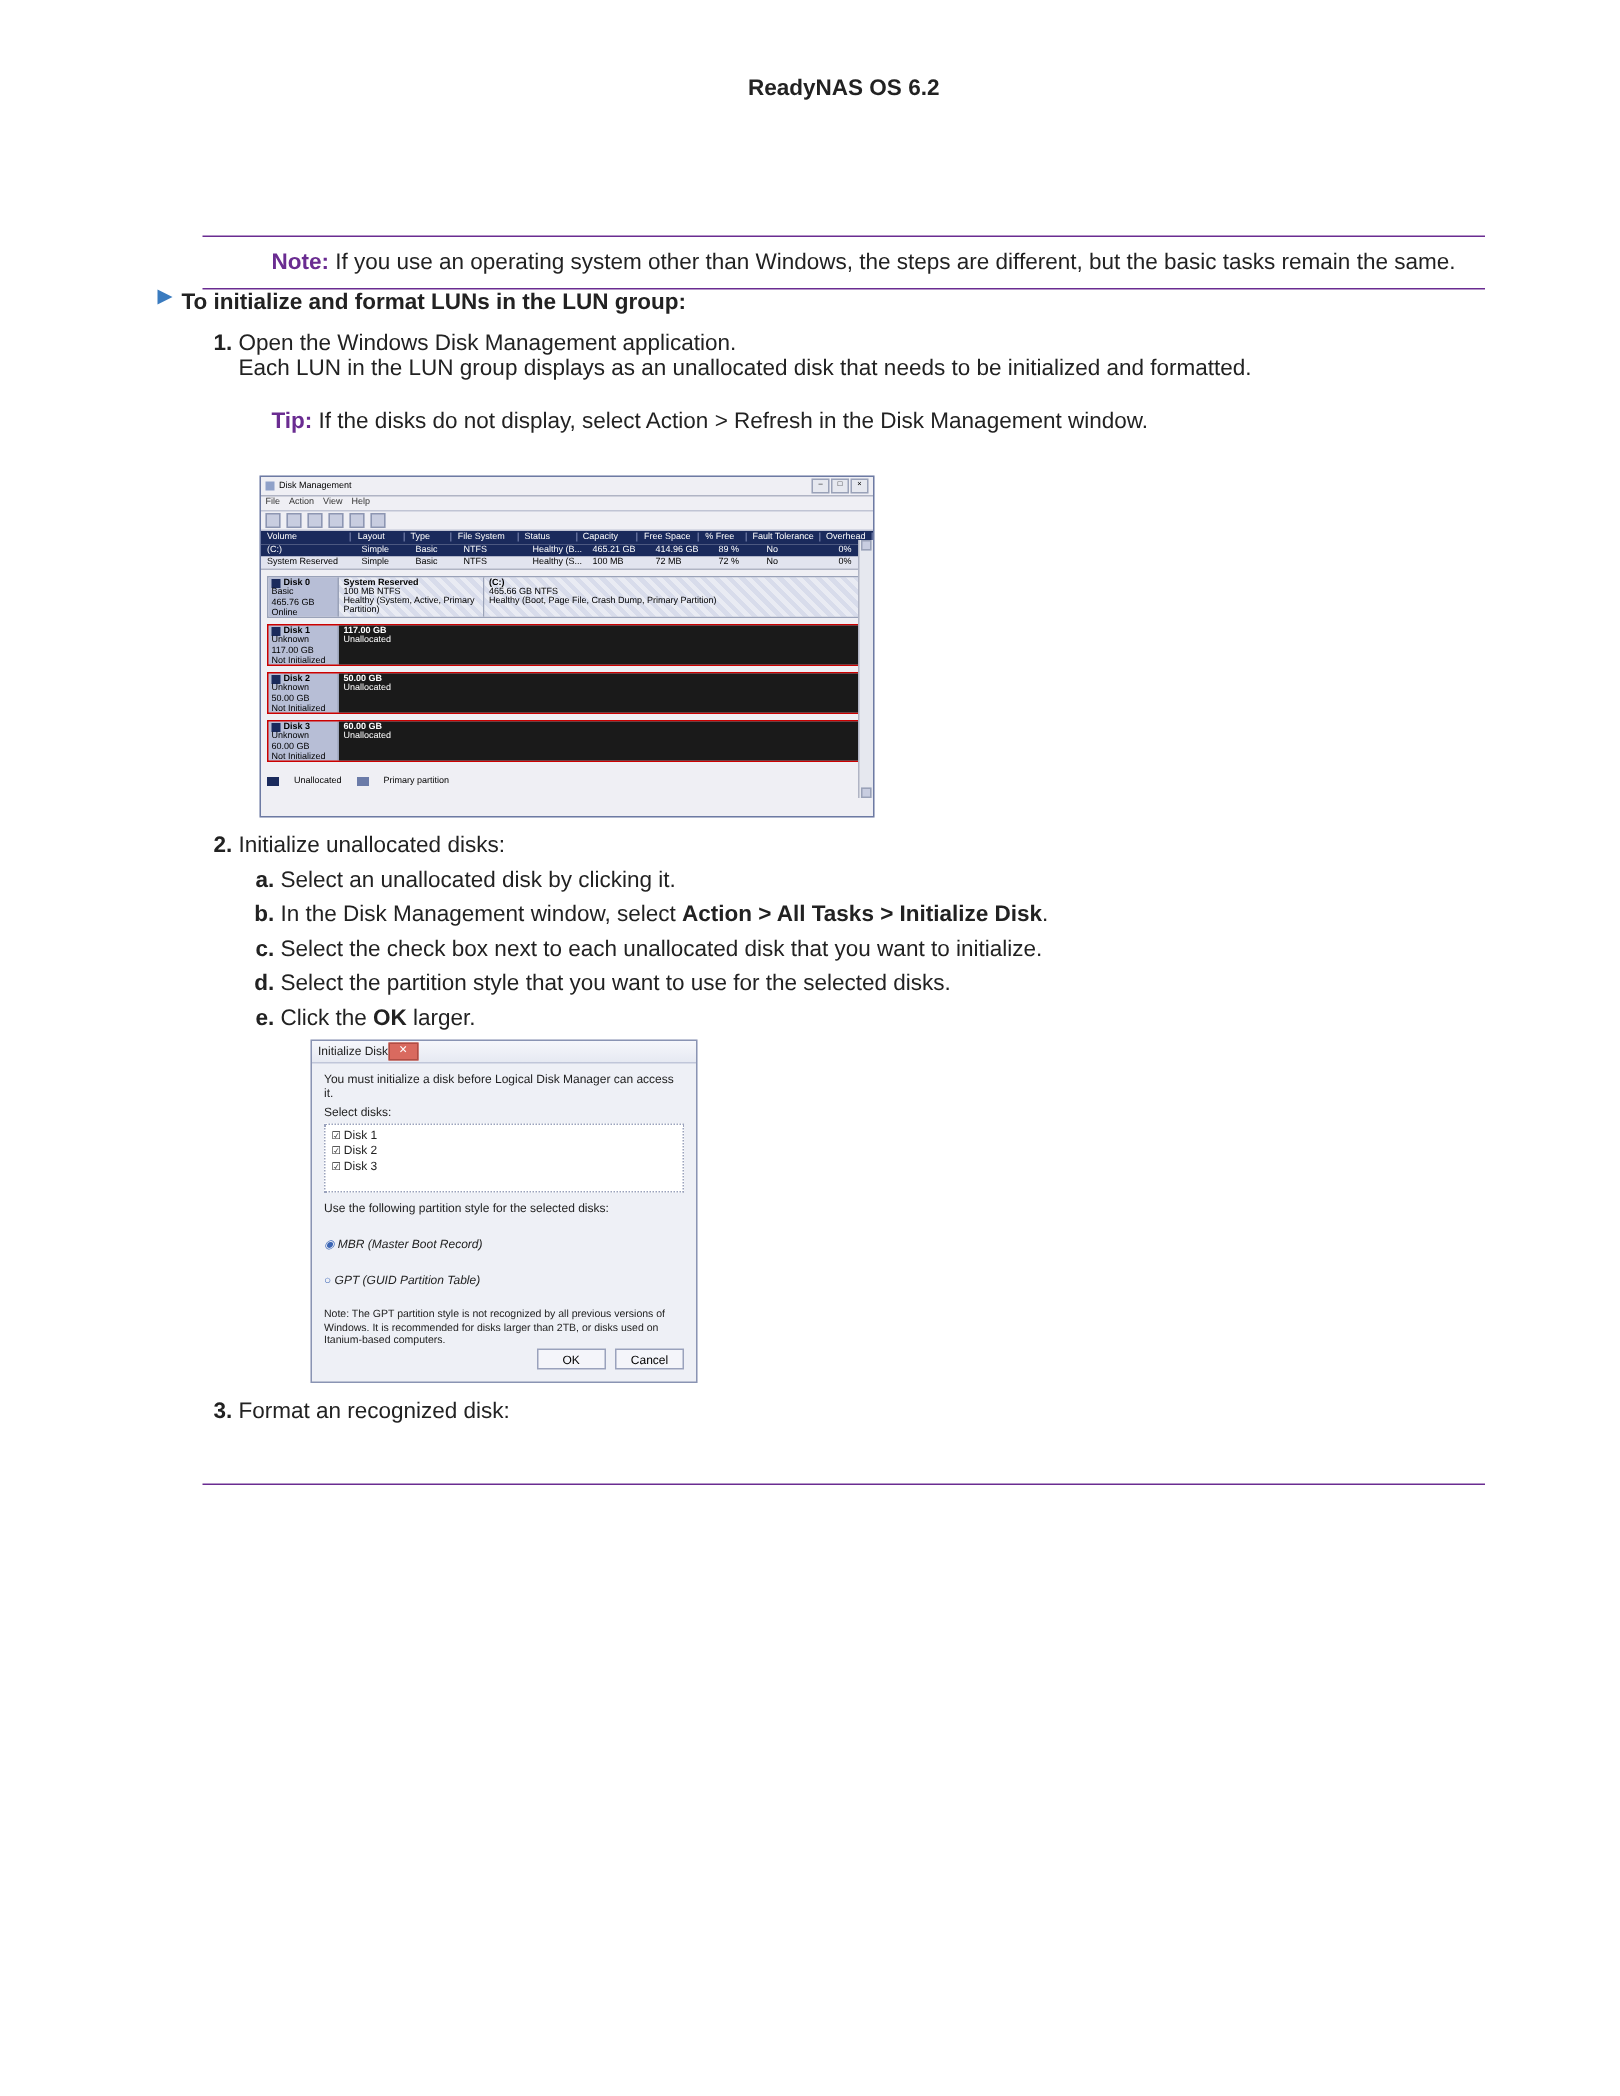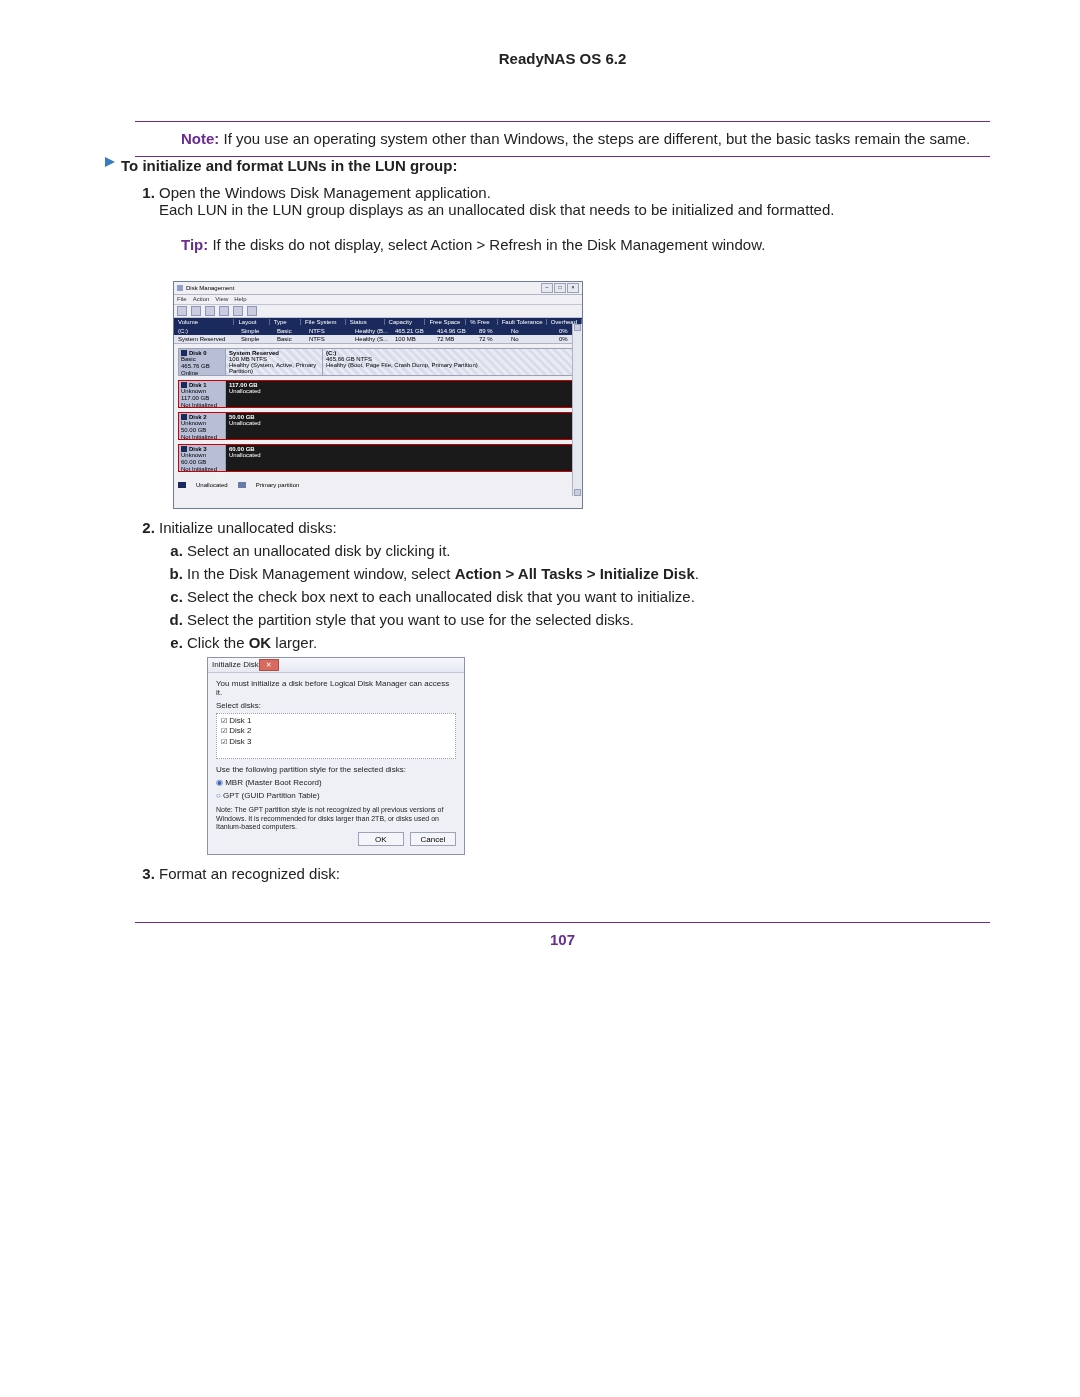--- a/index.html
+++ b/index.html
@@ -15,21 +15,21 @@
     position: relative;
     width: 1080px;
     min-height: 1397px;
     padding: 50px 90px 40px 135px;
     box-sizing: border-box;
   }
   .doc-title {
     text-align: center;
     font-weight: bold;
     font-size: 15px;
-    margin-bottom: 54px;
+    margin-bottom: 90px;
   }
   hr.purple {
     border: none;
     border-top: 1px solid #6a2c91;
     margin: 0;
   }
   .note-block {
     padding: 6px 0 6px 46px;
     font-size: 15px;
     line-height: 1.45;
@@ -111,21 +111,21 @@
     border:1px solid #8a94b3; background:#eef0f6; font-size:8px; color:#222;
   }
   .id-title { display:flex; align-items:center;
     background:linear-gradient(#f6f7fb,#e6e9f2); height:14px; padding:0 4px;
     border-bottom:1px solid #c0c6d9; }
   .id-title .cl { width:18px; height:10px; background:#d96a5f; border:1px solid #b04d44; color:#fff; font-size:7px; text-align:center; line-height:9px; }
   .id-body { padding:6px 8px 8px; }
   .id-list { border:1px dotted #9aa2bc; background:#fff; height:40px; padding:2px 4px; margin:3px 0 6px; }
   .id-list div { line-height:1.3; }
   .id-chk::before { content:"☑ "; font-size:7px; }
-  .id-radio { margin:4px 0; }
+  .id-radio { margin:15px 0;font-style:italic; }
   .id-radio.sel::before { content:"◉ "; color:#3a65b5; }
   .id-radio:not(.sel)::before { content:"○ "; color:#3a65b5; }
   .id-note { font-size:7px; margin-top:6px; line-height:1.25; }
   .id-btns { text-align:right; margin-top:0; }
   .id-btns button { font-size:8px; width:46px; height:14px; background:#f4f5fa; border:1px solid #9aa2bc; margin-left:4px; cursor:pointer; }
 
   
   .footer-sep { border:none; border-top:1px solid #6a2c91; margin-top:40px; }
   .footer { text-align:center; font-size:15px; }
   .footer .sec { font-weight:bold; margin-top:8px; }
@@ -294,16 +294,15 @@
 
     </li>
 
     <li>
       <span>Format an recognized disk:</span>
     </li>
   </ol>
 
   <hr class="footer-sep">
   <div class="footer">
-    <div class="pg">107</div>
   </div>
 
 </div>
 
 </body></html>

